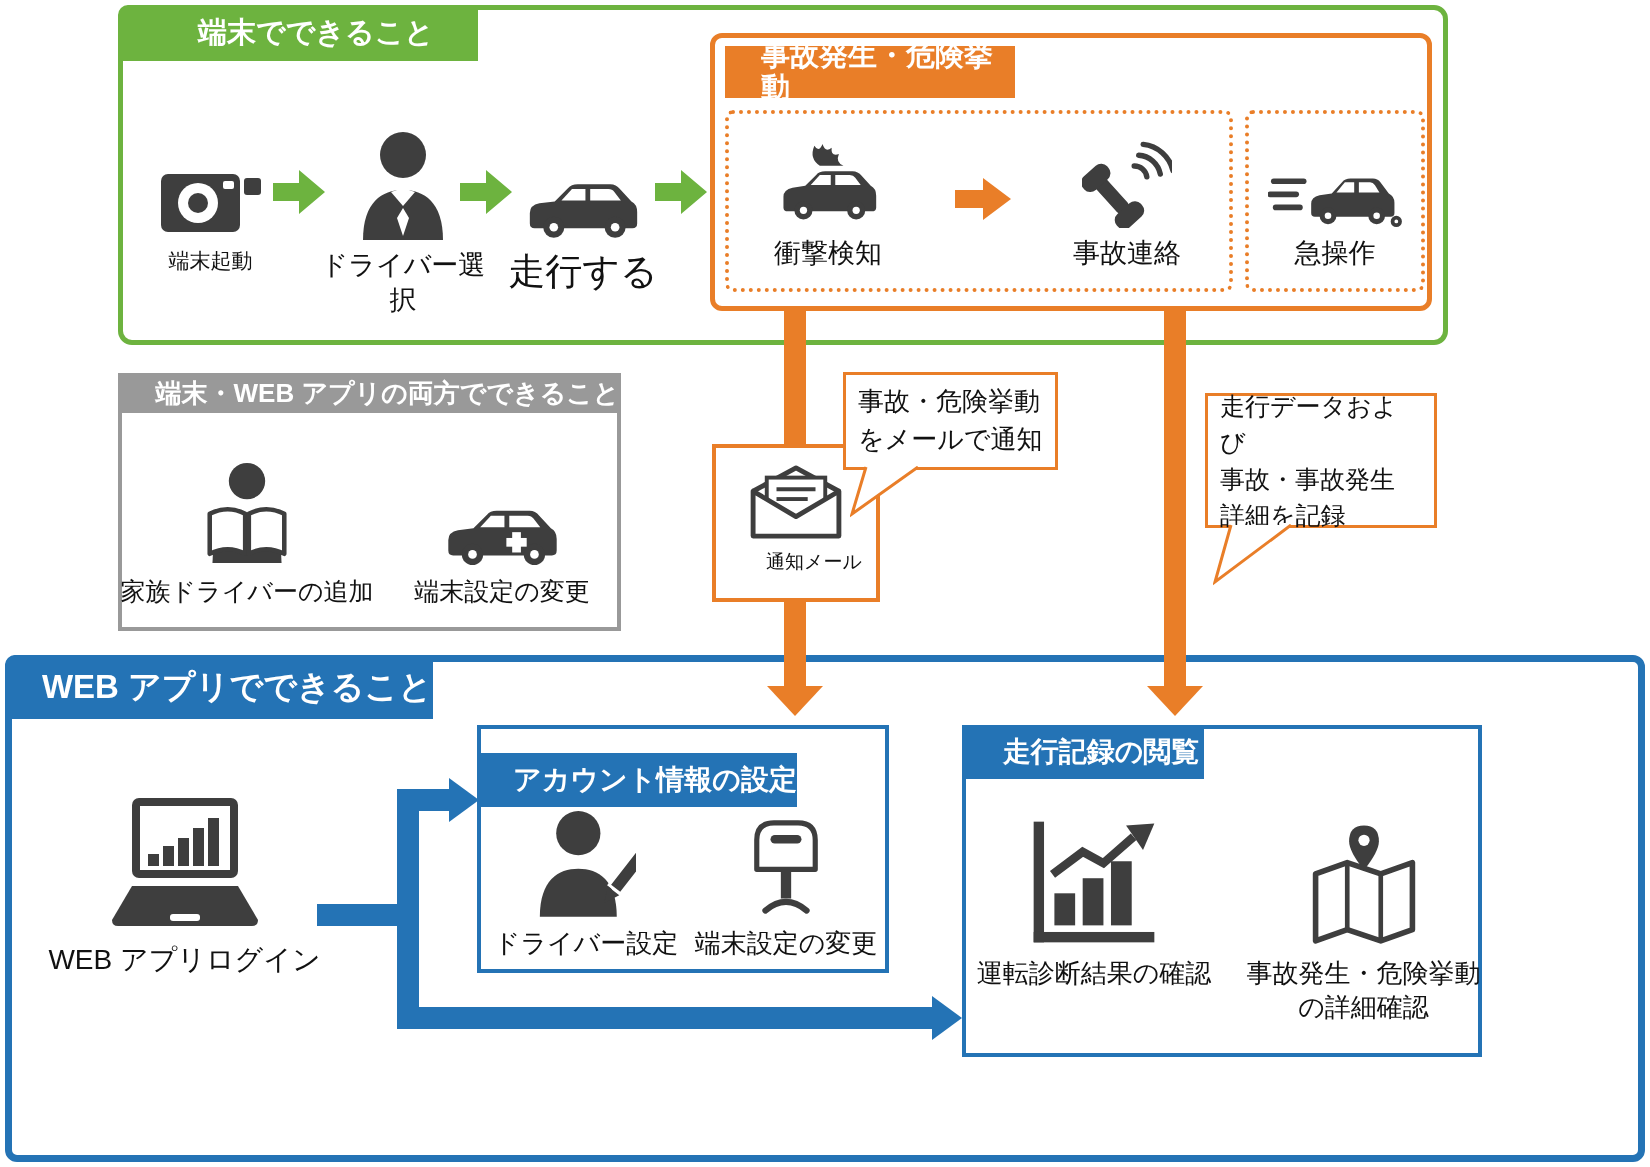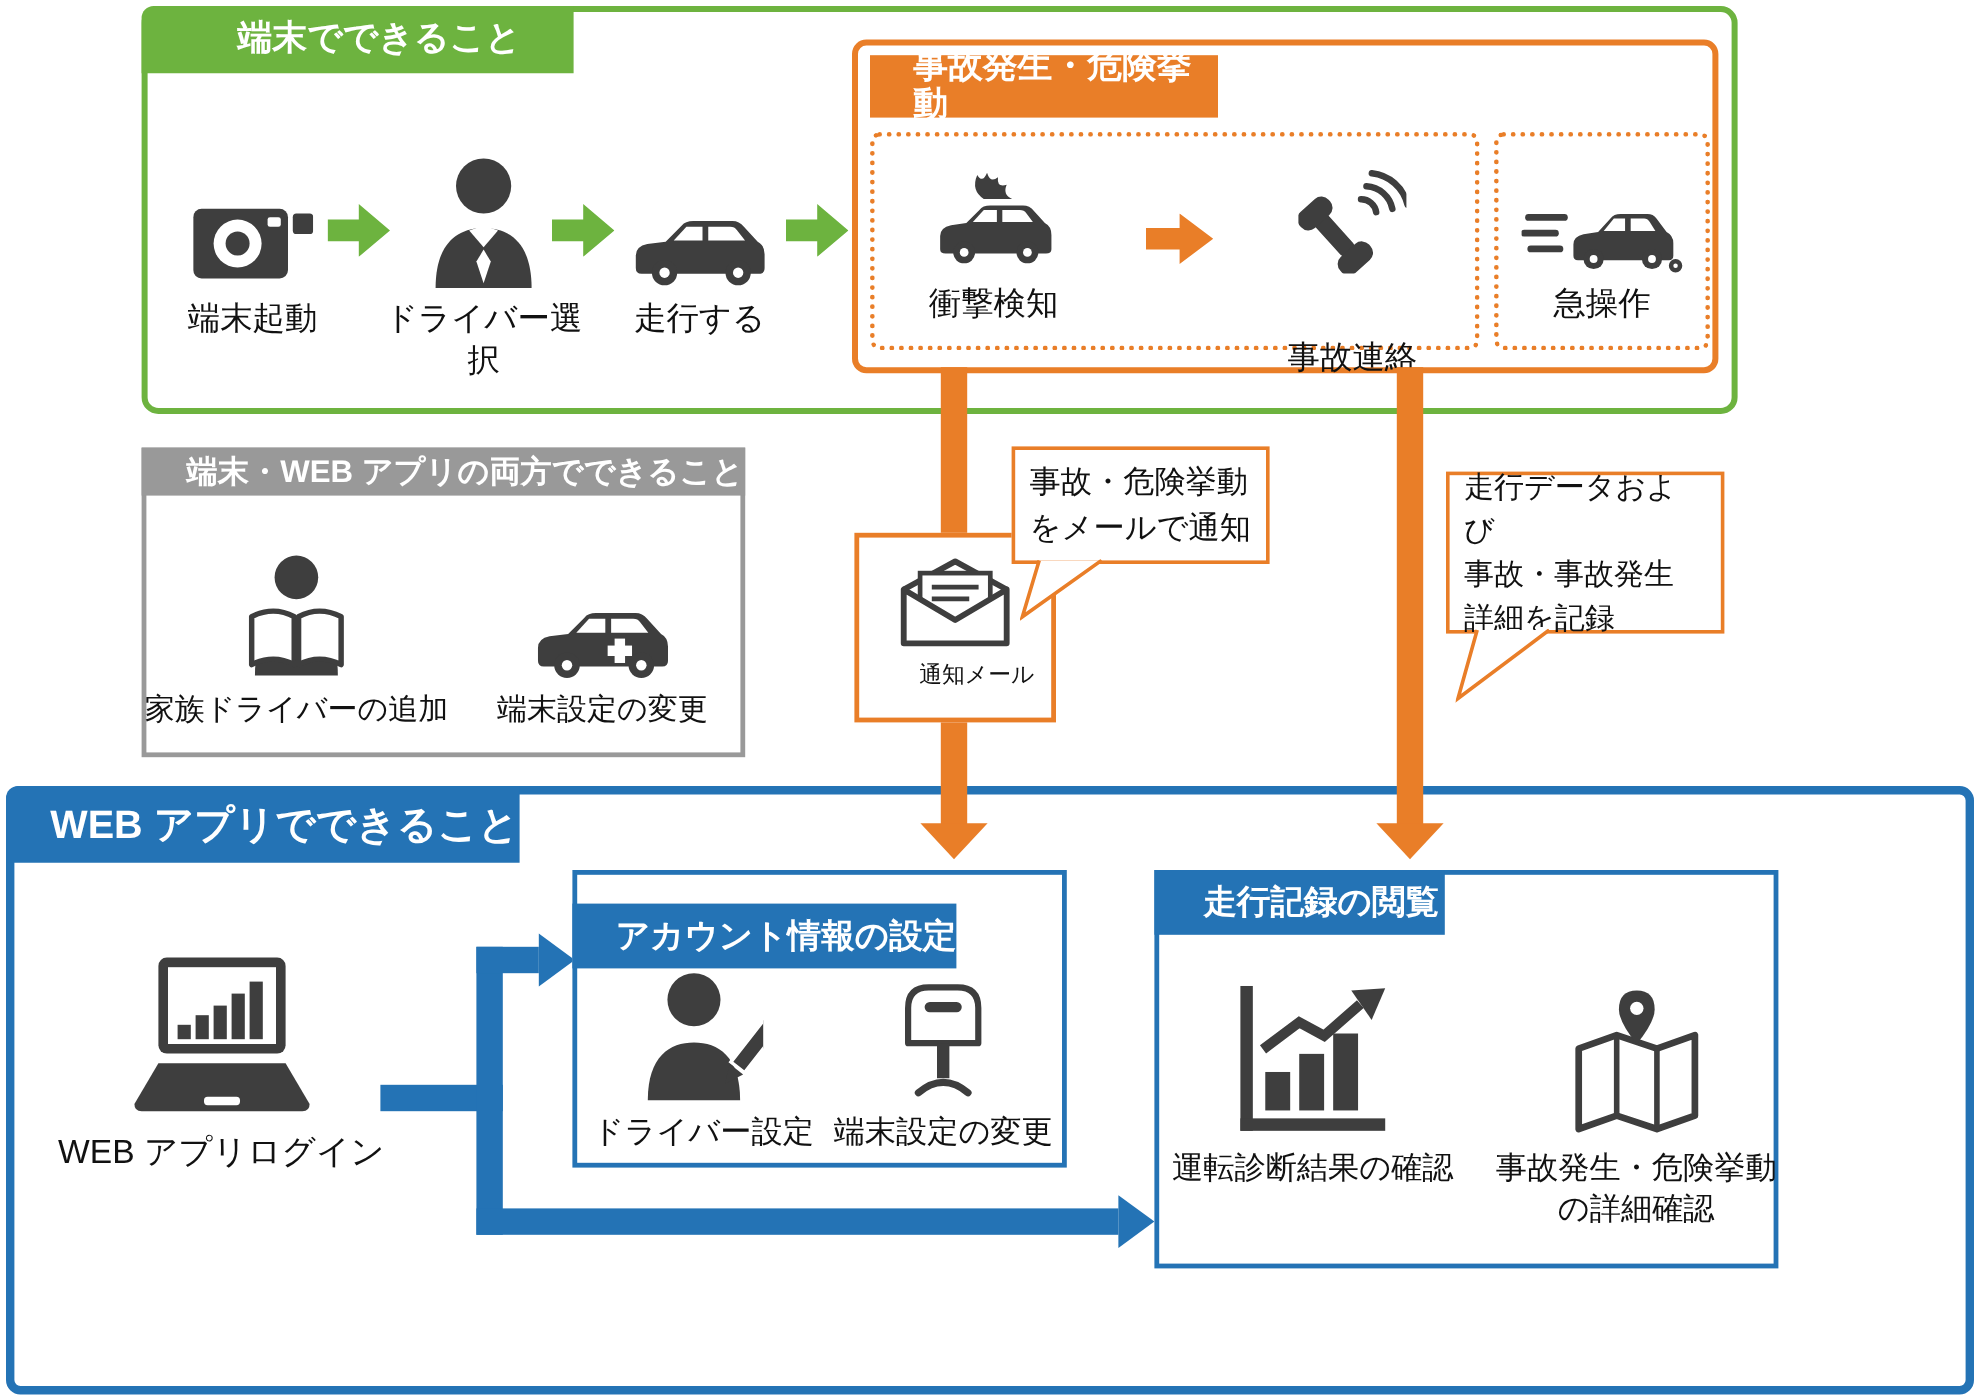--- a/index.html
+++ b/index.html
@@ -54,21 +54,21 @@
     <div class="flow-item" style="left:15px; top:110px; width:145px;">
       <div class="icon-area" style="height:120px;">
         <svg width="100" height="76" viewBox="0 0 100 76">
           <rect x="0" y="10" width="79" height="58" rx="7" fill="#3E3E3E"></rect>
           <rect x="83" y="14" width="17" height="17" rx="3" fill="#3E3E3E"></rect>
           <circle cx="37" cy="39" r="20" fill="#fff"></circle>
           <circle cx="37" cy="39" r="10" fill="#3E3E3E"></circle>
           <rect x="62" y="17" width="11" height="8" rx="2" fill="#fff"></rect>
         </svg>
       </div>
-      <div class="caption" style="font-size:27px;font-family:Liberation Serif, serif;">端末起動</div>
+      <div class="caption" style="font-size:21px;font-family:Liberation Serif, serif;">端末起動</div>
     </div>
 
     <div class="abs" style="left:150px; top:160px;">
       <svg width="52" height="44" viewBox="0 0 52 44">
           <polygon points="0,13 26,13 26,0 52,22 26,44 26,31 0,31" style="fill:var(--green)"></polygon>
         </svg>
     </div>
 
     <div class="flow-item" style="left:185px; top:110px; width:190px;">
       <div class="icon-area" style="height:120px;">
@@ -93,21 +93,21 @@
         <svg width="115" height="60" viewBox="0 0 120 62">
           <path d="M4 45 L4 34 Q4 26 14 24 L30 22 L44 8 Q47 4 54 4 L88 4 Q94 4 98 9 L110 22 Q116 25 116 33 L116 45 Q116 50 111 50 L9 50 Q4 50 4 45 Z" fill="#3E3E3E"></path>
           <path d="M48 9 L62 9 L62 21 L37 21 Z" fill="#fff"></path>
           <path d="M67 9 L86 9 Q90 9 92 12 L99 21 L67 21 Z" fill="#fff"></path>
           <circle cx="29" cy="49" r="11" fill="#3E3E3E"></circle>
             <circle cx="29" cy="49" r="4.5" fill="#fff"></circle>
           <circle cx="93" cy="49" r="11" fill="#3E3E3E"></circle>
             <circle cx="93" cy="49" r="4.5" fill="#fff"></circle>
         </svg>
       </div>
-      <div class="caption" style="font-size:27px;">走行する</div>
+      <div class="caption" style="font-size:37px;">走行する</div>
     </div>
 
     <div class="abs" style="left:532px; top:160px;">
       <svg width="52" height="44" viewBox="0 0 52 44">
           <polygon points="0,13 26,13 26,0 52,22 26,44 26,31 0,31" style="fill:var(--green)"></polygon>
         </svg>
     </div>
 
     <div class="abs orange-box" style="left:587px; top:23px; width:722px; height:278px;">
 
@@ -130,21 +130,21 @@
         </div>
         <div class="caption" style="font-size:27px;">衝撃検知</div>
       </div>
 
       <div class="abs" style="left:240px; top:140px;">
         <svg width="56" height="42" viewBox="0 0 56 42">
             <polygon points="0,12 28,12 28,0 56,21 28,42 28,30 0,30" style="fill:var(--orange)"></polygon>
           </svg>
       </div>
 
-      <div class="flow-item" style="left:337px; top:88px; width:150px;gap:45px;">
+      <div class="flow-item" style="left:337px; top:88px; width:150px;">
         <div class="icon-area" style="height:102px;">
           <svg width="90" height="88" viewBox="0 0 100 96">
             <g transform="rotate(-42 34 62)" fill="#3E3E3E">
               <rect x="26" y="34" width="16" height="52" rx="8"></rect>
               <rect x="16" y="24" width="36" height="20" rx="9"></rect>
               <rect x="16" y="80" width="36" height="20" rx="9"></rect>
             </g>
             <g fill="none" stroke="#3E3E3E" stroke-width="6" stroke-linecap="round">
               <path d="M58 28 a14 14 0 0 1 14 12"></path>
               <path d="M63 16 a26 26 0 0 1 24 21"></path>

